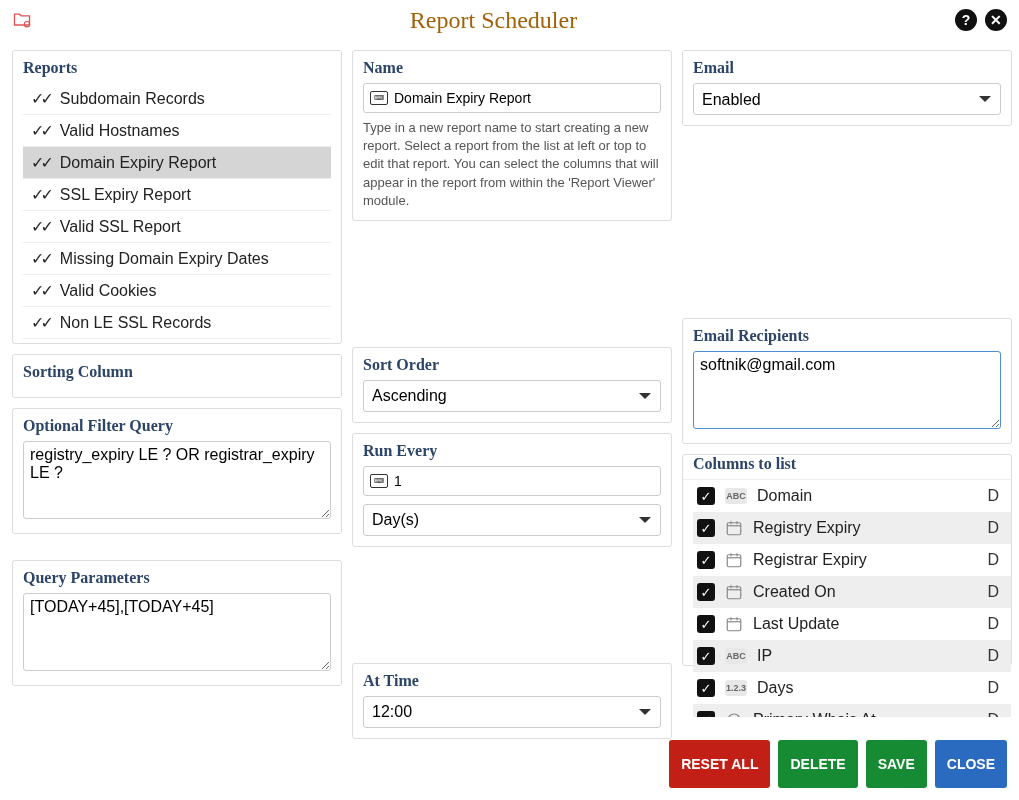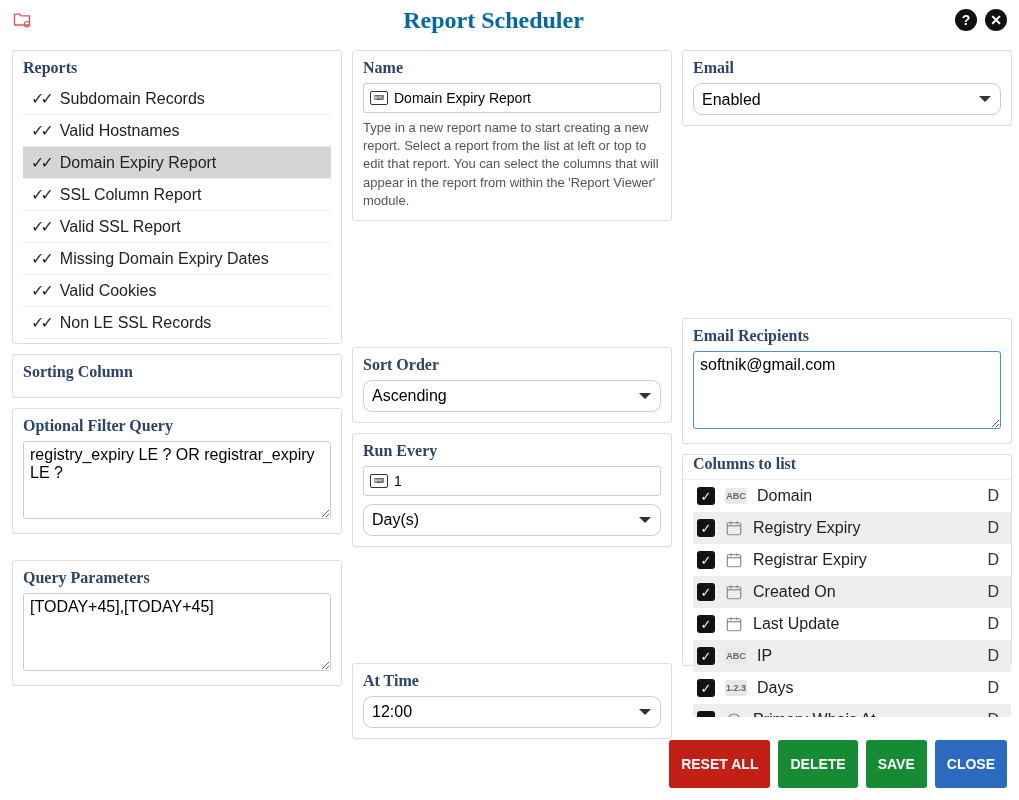--- a/index.html
+++ b/index.html
@@ -16,22 +16,22 @@
     .topbar {
       height: 40px;
       display: flex;
       align-items: center;
       padding: 0 12px;
       position: relative;
     }
     .topbar .app-icon { width: 20px; height: 20px; color: #d55; }
     .topbar .title {
       font-size: 24px;
-      font-weight: 700;
-      color: #0369a1;
+      font-weight: 400;
+      color: #a16207;
       margin: 0 auto;
       font-family: Georgia, "Times New Roman", serif;
     }
     .topbar .right-icons {
       display: flex;
       gap: 8px;
       align-items: center;
     }
     .circle-btn {
       width: 22px; height: 22px; border-radius: 50%;
@@ -105,21 +105,21 @@
     }
     .input-row input {
       border: none; outline: none; flex: 1;
       font-size: 14px;
     }
 
     select.form-select, .form-select {
       width: 100%;
       height: 32px;
       border: 1px solid #ccc;
-      border-radius: 9px;
+      border-radius: 3px;
       background: #fff;
       font-size: 16px;
       padding: 0 28px 0 8px;
       appearance: none;
       position: relative;
     }
     .select-wrap { position: relative; width: 100%; }
     .select-wrap::after {
       content: "";
       position: absolute;
@@ -238,21 +238,21 @@
           <div class="item">
             <span class="checks">✓✓</span>
             <span>Valid Hostnames</span>
           </div>
           <div class="item selected">
             <span class="checks">✓✓</span>
             <span>Domain Expiry Report</span>
           </div>
           <div class="item">
             <span class="checks">✓✓</span>
-            <span>SSL Column Report</span>
+            <span>SSL Expiry Report</span>
           </div>
           <div class="item">
             <span class="checks">✓✓</span>
             <span>Valid SSL Report</span>
           </div>
           <div class="item">
             <span class="checks">✓✓</span>
             <span>Missing Domain Expiry Dates</span>
           </div>
           <div class="item">

